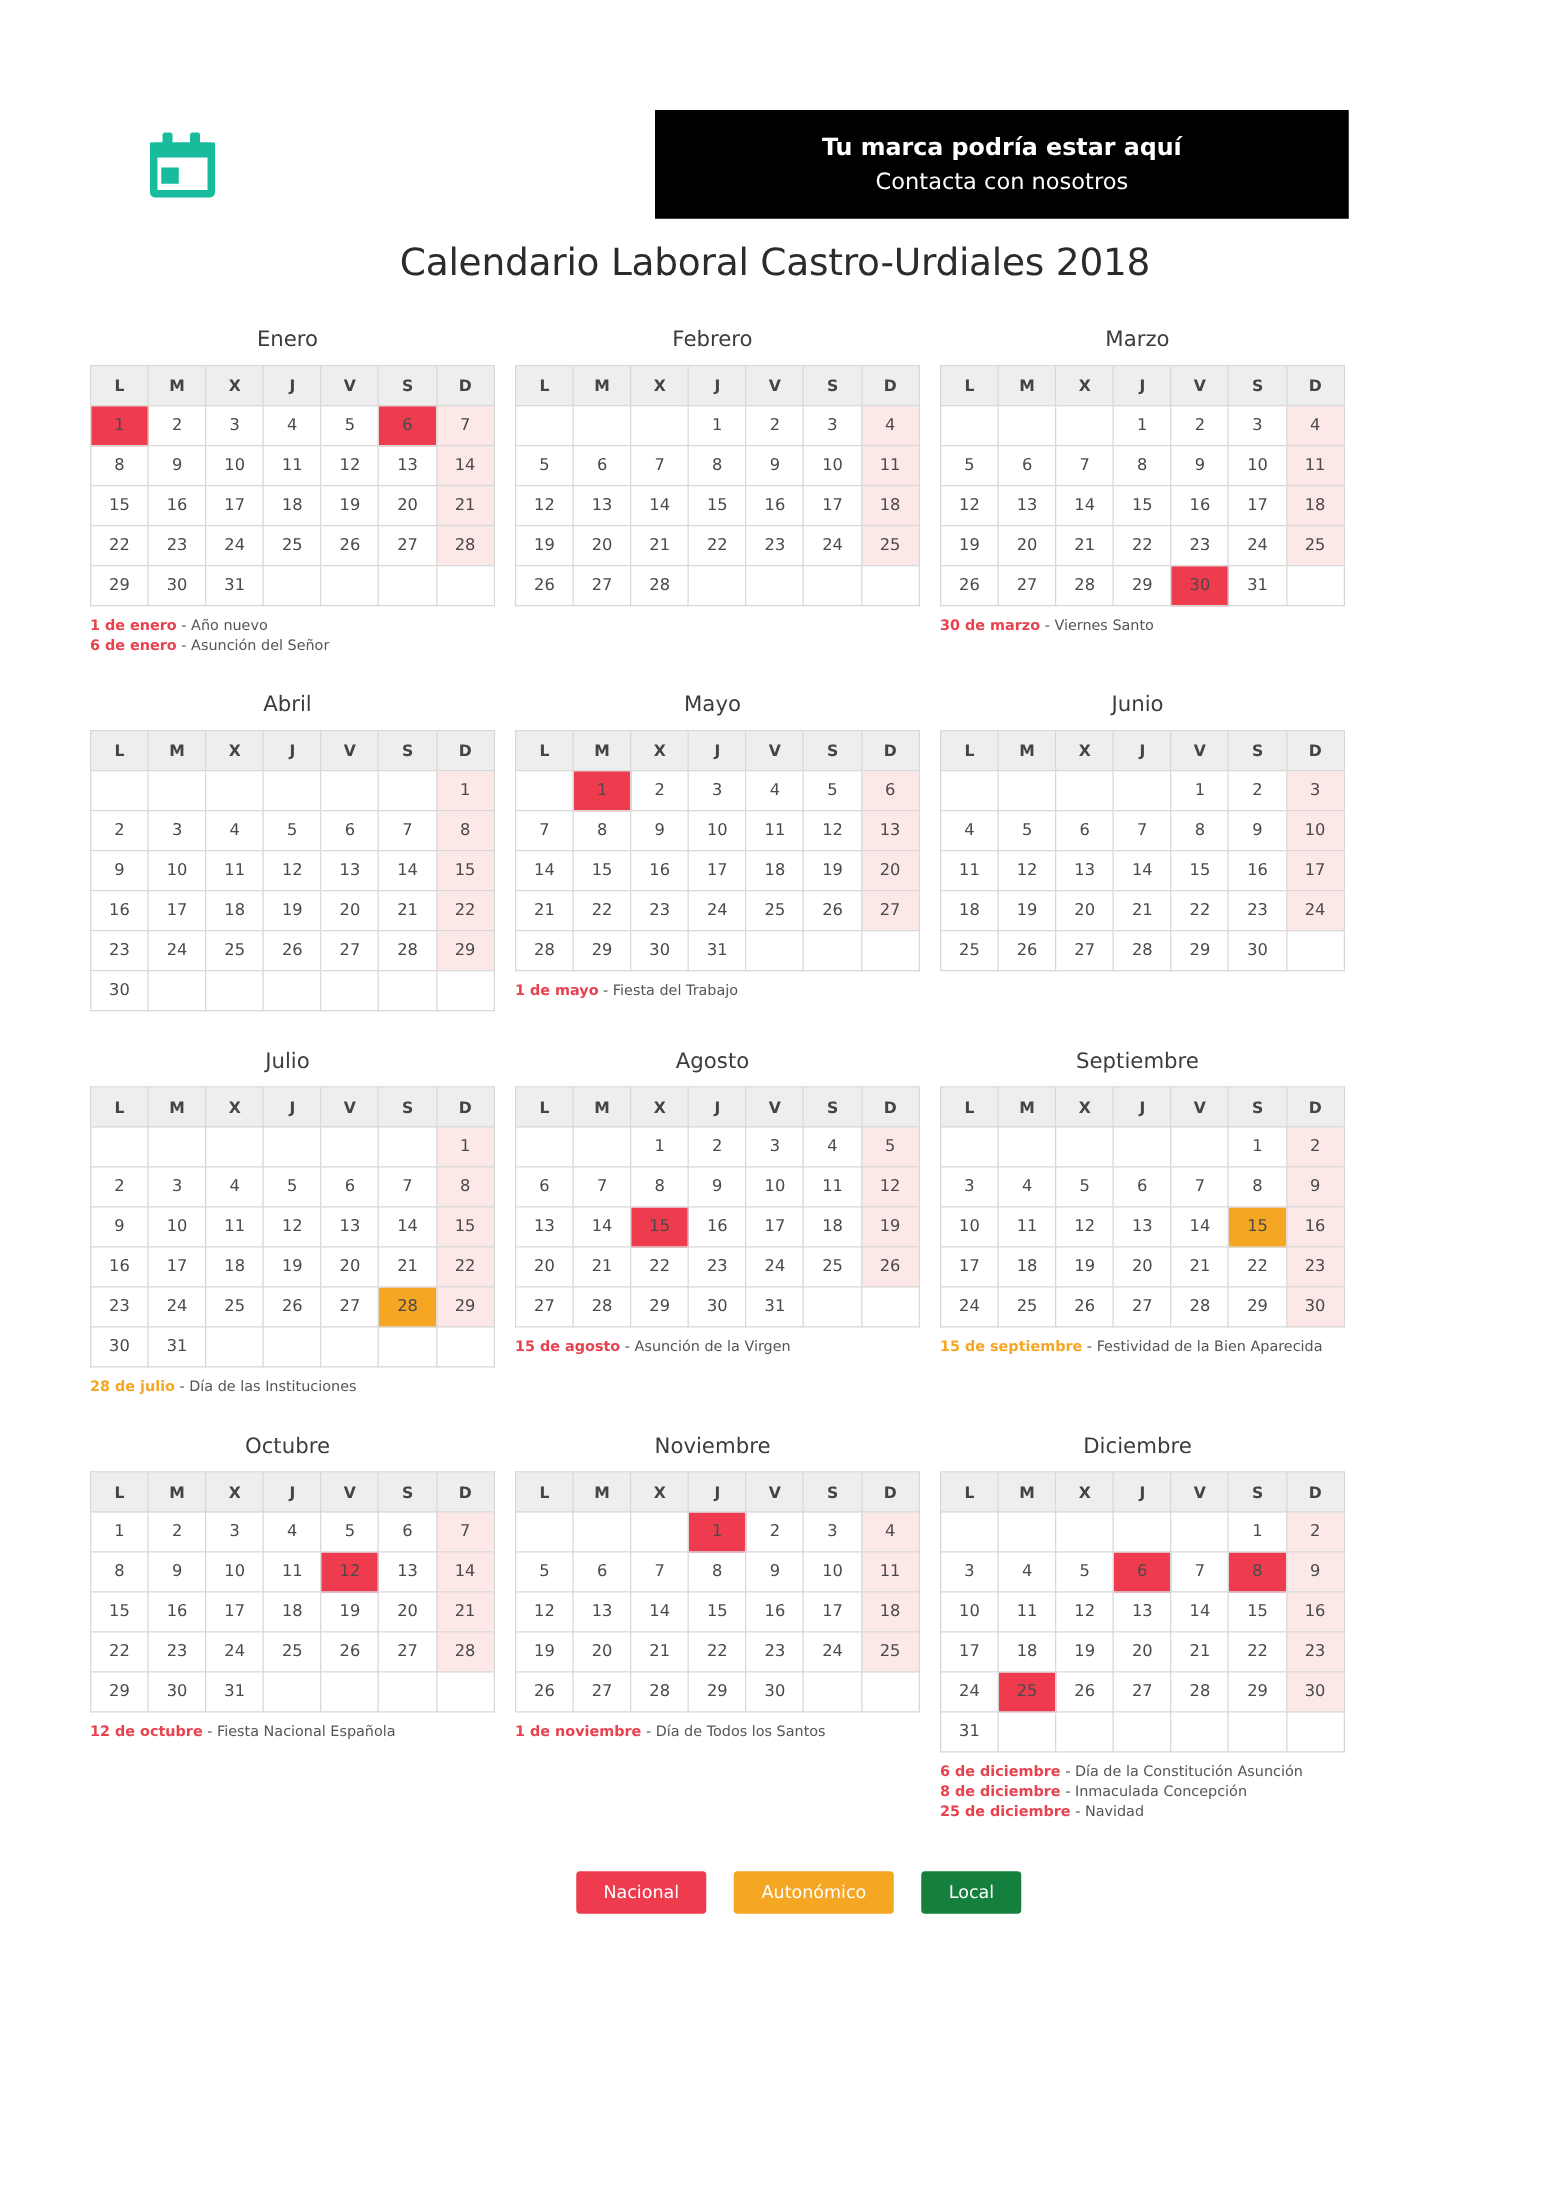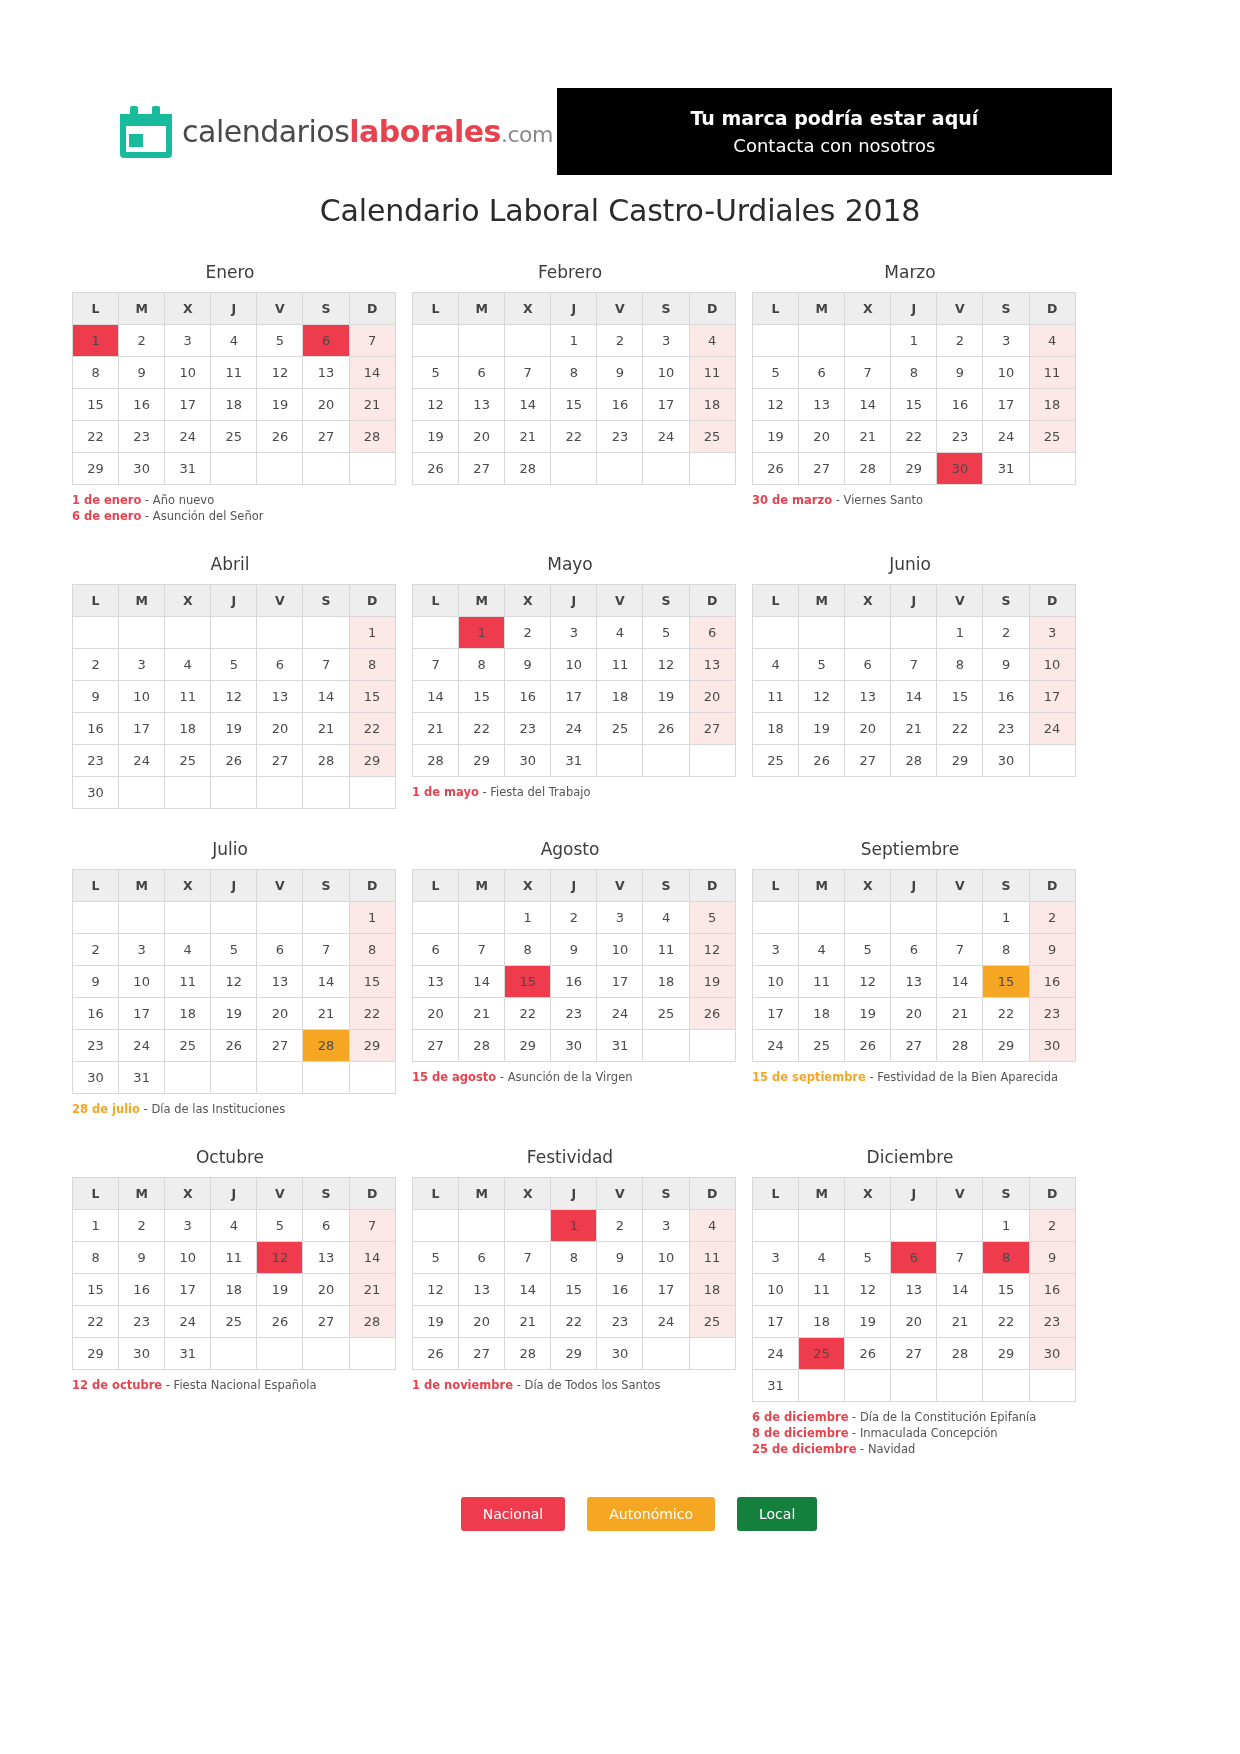--- a/index.html
+++ b/index.html
@@ -210,23 +210,20 @@
 
   <div class="header">
     <div class="logo-wrap">
       <div class="logo-mark">
         <div class="lm-body"></div>
         <div class="lm-top"></div>
         <div class="lm-tab-l"></div>
         <div class="lm-tab-r"></div>
         <div class="lm-sq"></div>
       </div>
-      <div class="logo-text">
-        <span class="t1">calendarios</span><span class="t2">laborales</span><span class="t3">.com</span>
-      </div>
     </div>
     <div class="banner">
       <div class="b1">Tu marca podría estar aquí</div>
       <div class="b2">Contacta con nosotros</div>
     </div>
   </div>
 
   <h1 class="page-title">Calendario Laboral Castro-Urdiales 2018</h1>
 
   <div class="months-grid" id="months-grid">
@@ -904,21 +901,21 @@
                 <td class="empty"></td>
                 <td class="empty"></td>
               </tr>
             </tbody>
           </table>
           <div class="notes">
             <div class="note"><span class="d-nac">12 de octubre</span><span class="txt"> - Fiesta Nacional Española</span></div>
           </div>
         </div>
         <div class="month-block">
-          <div class="month-name">Festividad</div>
+          <div class="month-name">Noviembre</div>
           <table class="cal">
             <thead>
               <tr>
                 <th>L</th>
                 <th>M</th>
                 <th>X</th>
                 <th>J</th>
                 <th>V</th>
                 <th>S</th>
                 <th>D</th>
@@ -1041,21 +1038,21 @@
                 <td class="empty"></td>
                 <td class="empty"></td>
                 <td class="empty"></td>
                 <td class="empty"></td>
                 <td class="empty"></td>
                 <td class="empty"></td>
               </tr>
             </tbody>
           </table>
           <div class="notes">
-            <div class="note"><span class="d-nac">6 de diciembre</span><span class="txt"> - Día de la Constitución Epifanía</span></div>
+            <div class="note"><span class="d-nac">6 de diciembre</span><span class="txt"> - Día de la Constitución Asunción</span></div>
             <div class="note"><span class="d-nac">8 de diciembre</span><span class="txt"> - Inmaculada Concepción</span></div>
             <div class="note"><span class="d-nac">25 de diciembre</span><span class="txt"> - Navidad</span></div>
           </div>
         </div>
       </div>
     </div>
 
   <div class="legend" id="legend">
       <span class="chip nac">Nacional</span>
       <span class="chip aut">Autonómico</span>

